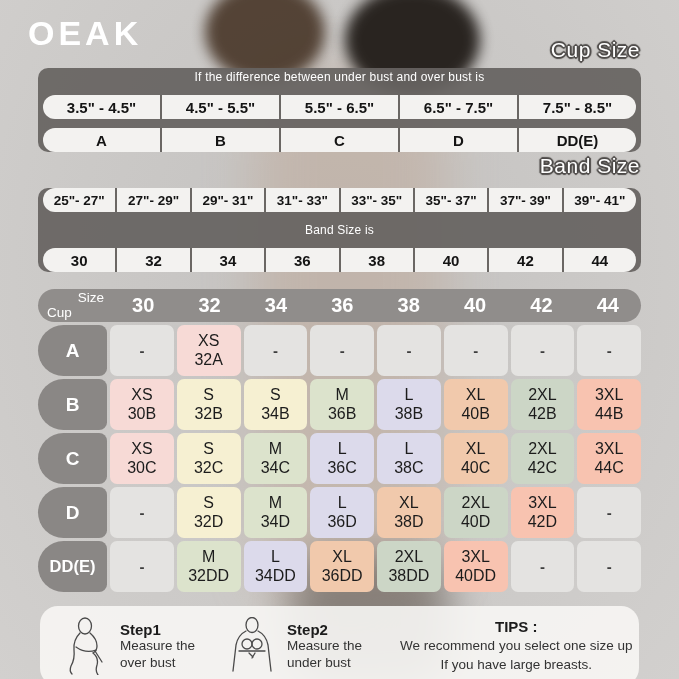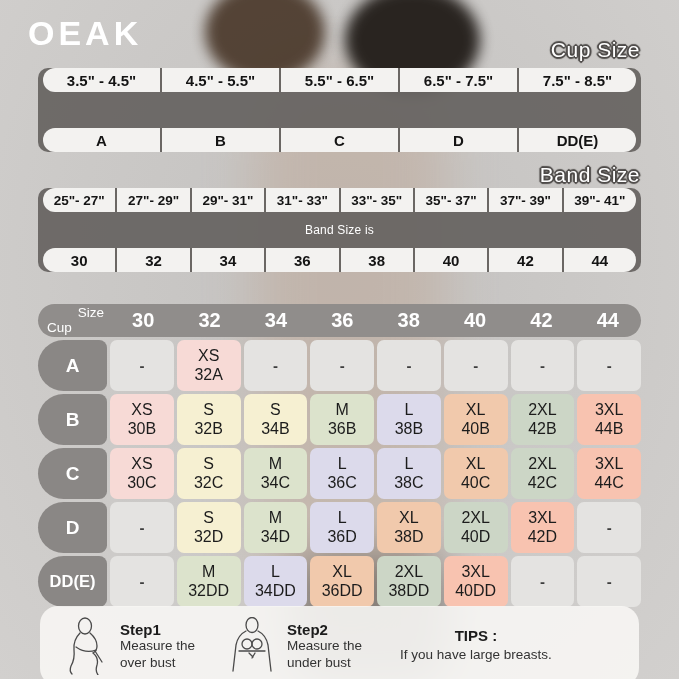--- a/index.html
+++ b/index.html
@@ -12,33 +12,33 @@
   .ph-hair-right{left:345px;top:-14px;width:135px;height:108px;background:#211c18;border-radius:50%;filter:blur(7px);opacity:.95;}
   .ph-skin{left:255px;top:70px;width:190px;height:540px;background:#bda08b;filter:blur(26px);opacity:.38;border-radius:60px;}
   .ph-legs{left:290px;top:555px;width:160px;height:130px;background:#3c352f;filter:blur(20px);opacity:.45;border-radius:40px;}
 
   .brand{position:absolute;left:28px;top:14px;color:#fff;font-size:34px;font-weight:bold;letter-spacing:4px;}
   .page-title{position:absolute;right:20px;top:20px;color:#fff;font-size:19px;font-weight:600;letter-spacing:.5px;}
 
   .big-title{position:absolute;left:0;width:640px;text-align:right;color:#fff;font-size:21px;font-weight:normal;letter-spacing:.5px;
     text-shadow:-2px 0 1px #4e4b49,2px 0 1px #4e4b49,0 -2px 1px #4e4b49,0 2px 1px #4e4b49,-1px -1px 1px #4e4b49,1px 1px 1px #4e4b49,1px -1px 1px #4e4b49,-1px 1px 1px #4e4b49;}
   #cup-title{top:38px;}
-  #band-title{top:163px;}
+  #band-title{top:154px;}
 
   .panel{position:absolute;left:38px;width:603px;height:84px;background:rgba(102,99,97,.93);border-radius:10px;
     display:flex;flex-direction:column;justify-content:space-between;padding:0;box-sizing:border-box;}
   #cup-panel{top:68px;}
   #band-panel{top:188px;}
   .panel-bar{height:18px;display:flex;align-items:center;justify-content:center;color:#fff;font-size:12px;letter-spacing:.2px;}
   .row-white{margin:0 5px;height:24px;background:#f3f2f0;border-radius:12px;display:flex;overflow:hidden;}
   .row-white .wcell{flex:1;display:flex;align-items:center;justify-content:center;color:#141414;font-size:15px;font-weight:600;white-space:nowrap;}
   .row-white .wcell + .wcell{border-left:2px solid #6a6764;}
   .row-white.small .wcell{font-size:13.5px;}
 
-  .matrix{position:absolute;left:38px;top:289px;width:603px;margin-top:15px;}
+  .matrix{position:absolute;left:38px;top:289px;width:603px;}
   .m-header{height:33px;background:#908d8b;border-radius:17px;display:flex;align-items:center;}
   .m-corner{width:72px;position:relative;height:100%;}
   .m-corner .c-top{position:absolute;right:6px;top:1px;color:#fff;font-size:13.5px;}
   .m-corner .c-bottom{position:absolute;left:9px;bottom:2px;color:#fff;font-size:13.5px;}
   .m-col{flex:1;text-align:center;color:#fff;font-size:20px;font-weight:bold;}
   .m-row{display:flex;gap:3px;margin-top:3px;height:51px;}
   .m-row:first-of-type{margin-top:4px;}
   .m-label{width:69px;background:#8a8785;border-radius:26px 8px 8px 26px;display:flex;align-items:center;justify-content:center;
     color:#fff;font-size:19px;font-weight:bold;flex:none;}
   .m-label.long{font-size:16.5px;}
@@ -64,20 +64,21 @@
   <div class="ph ph-skin"></div>
   <div class="ph ph-legs"></div>
   <div class="ph ph-hair-left"></div>
   <div class="ph ph-hair-right"></div>
 
   <div class="brand">OEAK</div>
 
   <div class="big-title" id="cup-title">Cup Size</div>
 
   <div class="panel" id="cup-panel">
+    <div class="panel-bar">If the  difference between under bust and over bust is</div>
     <div class="row-white" id="cup-ranges">
         <div class="wcell">3.5" -  4.5"</div>
         <div class="wcell">4.5" -  5.5"</div>
         <div class="wcell">5.5" -  6.5"</div>
         <div class="wcell">6.5" -  7.5"</div>
         <div class="wcell">7.5" -  8.5"</div>
       </div>
     <div class="row-white" id="cup-letters">
         <div class="wcell">A</div>
         <div class="wcell">B</div>
@@ -321,16 +322,17 @@
         <path d="M20 36 l4 4 M26 36 l-3 5"></path>
       </svg>
     </div>
     <div class="step">
       <div class="s-title">Step2</div>
       <div class="s-line">Measure the</div>
       <div class="s-line">under bust</div>
     </div>
     <div class="tips">
       <div class="s-title">TIPS :</div>
+      <div class="s-line">We recommend you select one size up</div>
       <div class="s-line">If you have large breasts.</div>
     </div>
   </div>
 </div>
 
 </body></html>

